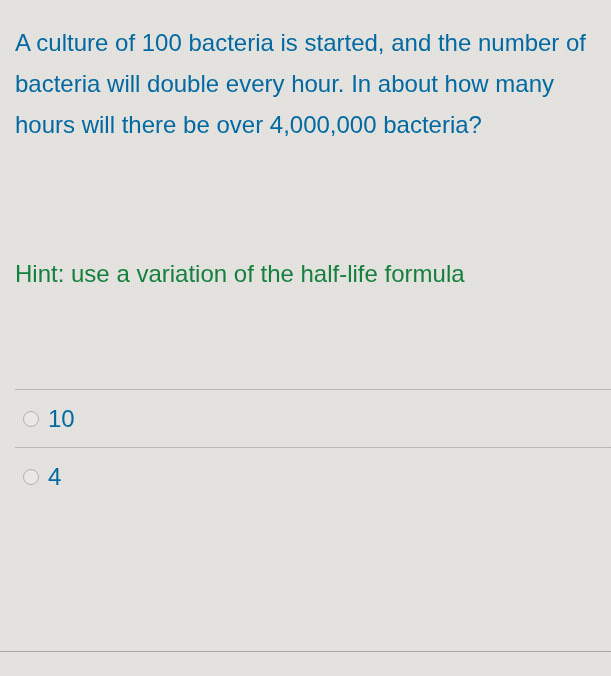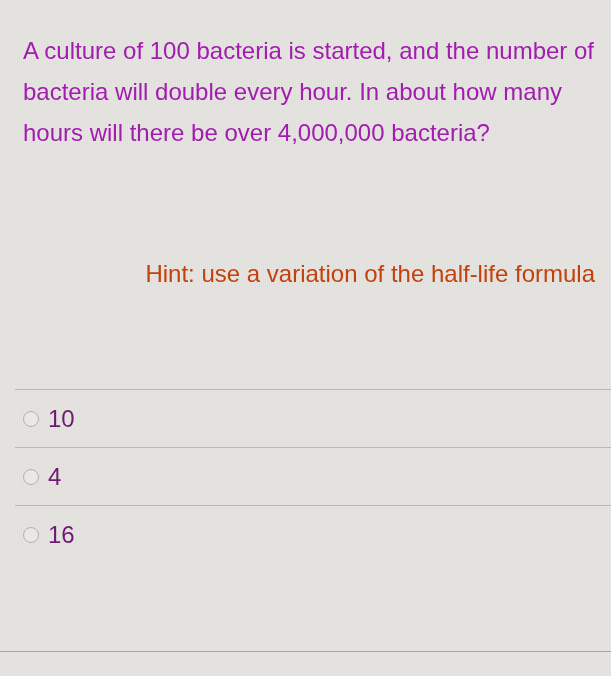--- a/index.html
+++ b/index.html
@@ -16,32 +16,31 @@
       position: relative;
       overflow: hidden;
     }
     .question {
       position: absolute;
       left: 15px;
       top: 22px;
       width: 580px;
       font-size: 24px;
       line-height: 41px;
-      color: #a21caf;
-      margin: 8px;
+      color: #0369a1;
+      margin: 0;
     }
     .hint {
       position: absolute;
       left: 15px;
       top: 254px;
       width: 580px;
       font-size: 24px;
       line-height: 40px;
-      color: #c2410c;
-      text-align: right;
+      color: #15803d;
     }
     .hint-line {
       display: block;
       white-space: nowrap;
     }
     .formula {
       font-family: "Liberation Serif", "DejaVu Serif", serif;
       font-size: 24px;
       display: inline-block;
       vertical-align: baseline;
@@ -91,21 +90,21 @@
       height: 16px;
       border: 1.5px solid #b2b1ad;
       border-radius: 50%;
       background: #e9e8e5;
       margin-left: 8px;
       margin-right: 9px;
       box-sizing: border-box;
     }
     .option-label {
       font-size: 24px;
-      color: #701a75;
+      color: #0369a1;
     }
     .bottom-rule {
       position: absolute;
       left: 0;
       top: 651px;
       width: 611px;
       height: 1px;
       background: #a9a8a4;
     }
   </style>
@@ -120,19 +119,15 @@
 
 <div class="options">
   <div class="option">
     <span class="radio"></span>
     <span class="option-label">10</span>
   </div>
   <div class="option">
     <span class="radio"></span>
     <span class="option-label">4</span>
   </div>
-  <div class="option">
-    <span class="radio"></span>
-    <span class="option-label">16</span>
-  </div>
 </div>
 
 <div class="bottom-rule"></div>
 
 </body></html>

